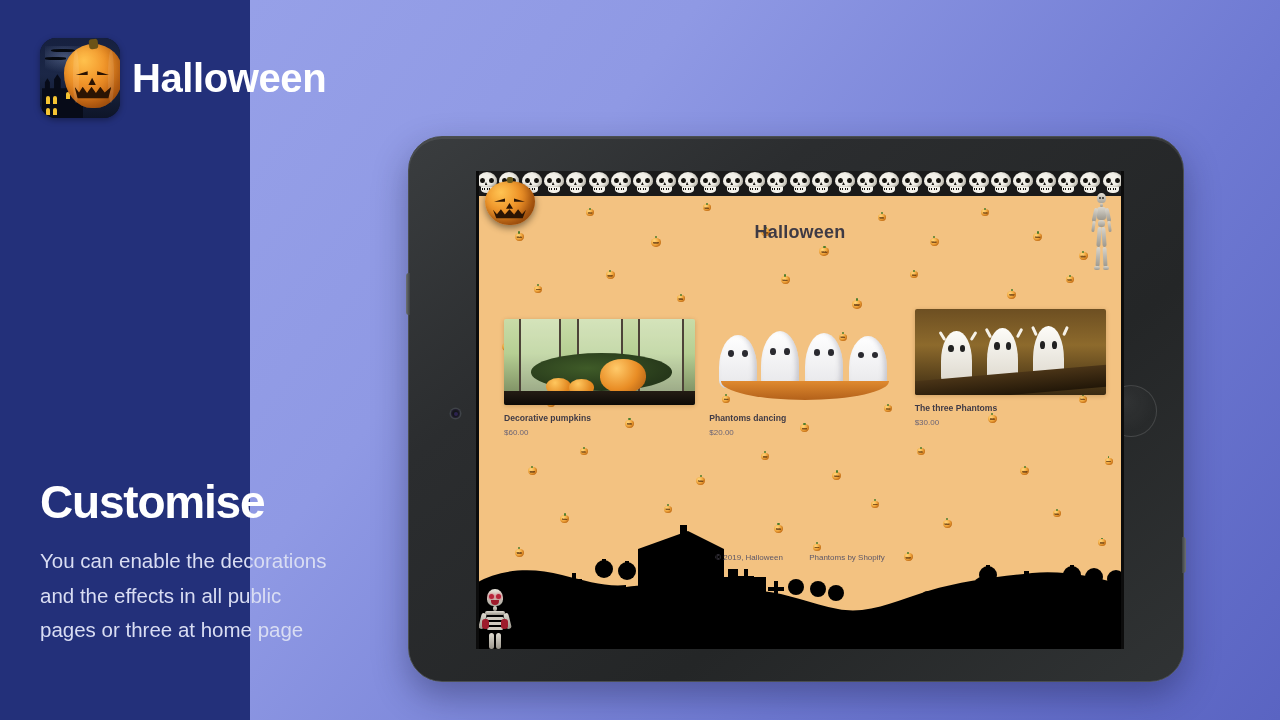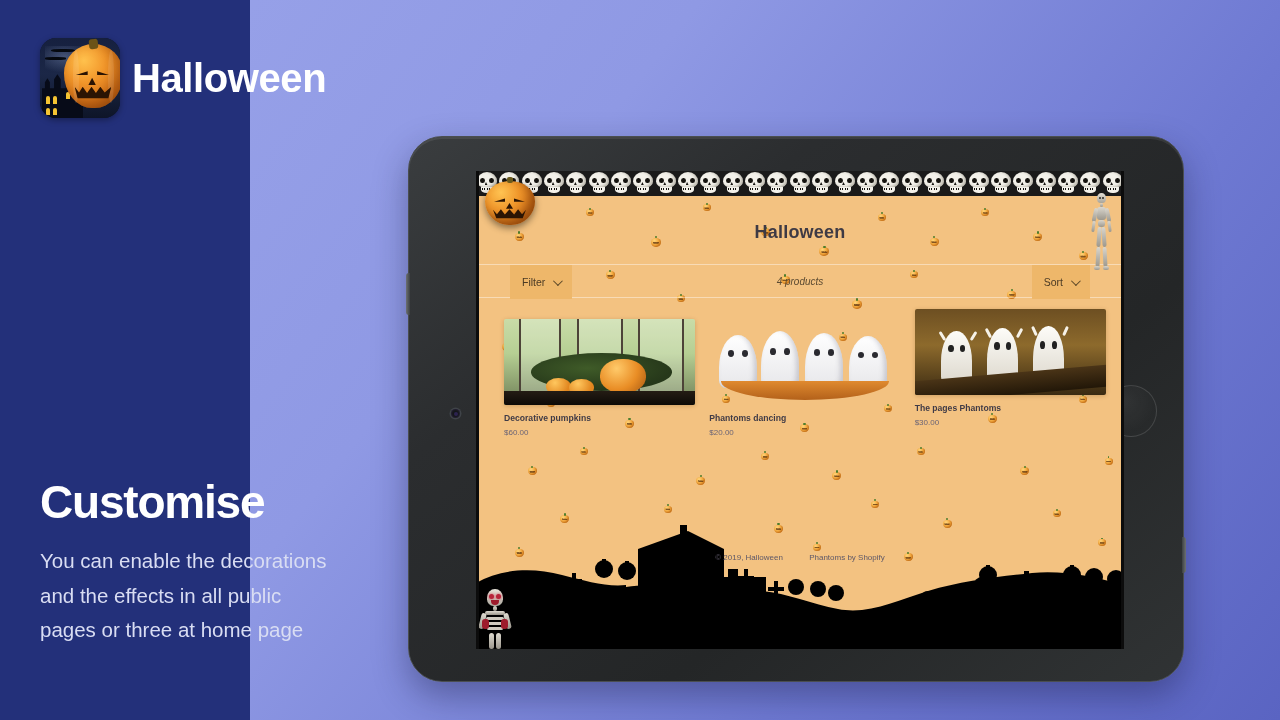--- a/index.html
+++ b/index.html
@@ -538,31 +538,20 @@
         <div class="sk-b" style="left:6px;top:34px;width:4px;height:20px;transform:rotate(4deg);"></div>
         <div class="sk-b" style="left:11px;top:34px;width:4px;height:20px;transform:rotate(-4deg);"></div>
         <div class="sk-b" style="left:5px;top:54px;width:4px;height:20px;transform:rotate(3deg);"></div>
         <div class="sk-b" style="left:12px;top:54px;width:4px;height:20px;transform:rotate(-3deg);"></div>
         <div class="sk-b" style="left:3px;top:73px;width:6px;height:4px;"></div>
         <div class="sk-b" style="left:12px;top:73px;width:6px;height:4px;"></div>
       </div>
 
       <div class="ptitle">Halloween</div>
 
-      <div class="fbar">
-        <div class="fchip left">
-          <span>Filter</span>
-          <span class="chev"></span>
-        </div>
-        <div class="count">4 products</div>
-        <div class="fchip right">
-          <span>Sort</span>
-          <span class="chev"></span>
-        </div>
-      </div>
 
       <div class="grid">
 
         <div class="card c1">
           <div class="thumb t1">
             <div class="win" style="left:8%;width:22%;"></div>
             <div class="win" style="left:38%;width:24%;"></div>
             <div class="win" style="left:70%;width:24%;"></div>
             <div class="fol"></div>
             <div class="bigp"></div>
@@ -593,21 +582,21 @@
             <div class="arm" style="left:30%;bottom:62%;transform:rotate(32deg);"></div>
             <div class="g" style="left:14%;"></div>
             <div class="arm" style="left:38%;bottom:66%;transform:rotate(-28deg);"></div>
             <div class="arm" style="left:54%;bottom:66%;transform:rotate(28deg);"></div>
             <div class="g" style="left:38%;height:64%;"></div>
             <div class="arm" style="left:62%;bottom:68%;transform:rotate(-24deg);"></div>
             <div class="arm" style="left:78%;bottom:68%;transform:rotate(24deg);"></div>
             <div class="g" style="left:62%;height:66%;"></div>
             <div class="ridge"></div>
           </div>
-          <div class="pname">The pages Phantoms</div>
+          <div class="pname">The three Phantoms</div>
           <div class="pprice">$30.00</div>
         </div>
 
       </div>
 
 
       <div class="footline">
         <span>© 2019, Halloween</span>
         <span>Phantoms by Shopify</span>
       </div>

